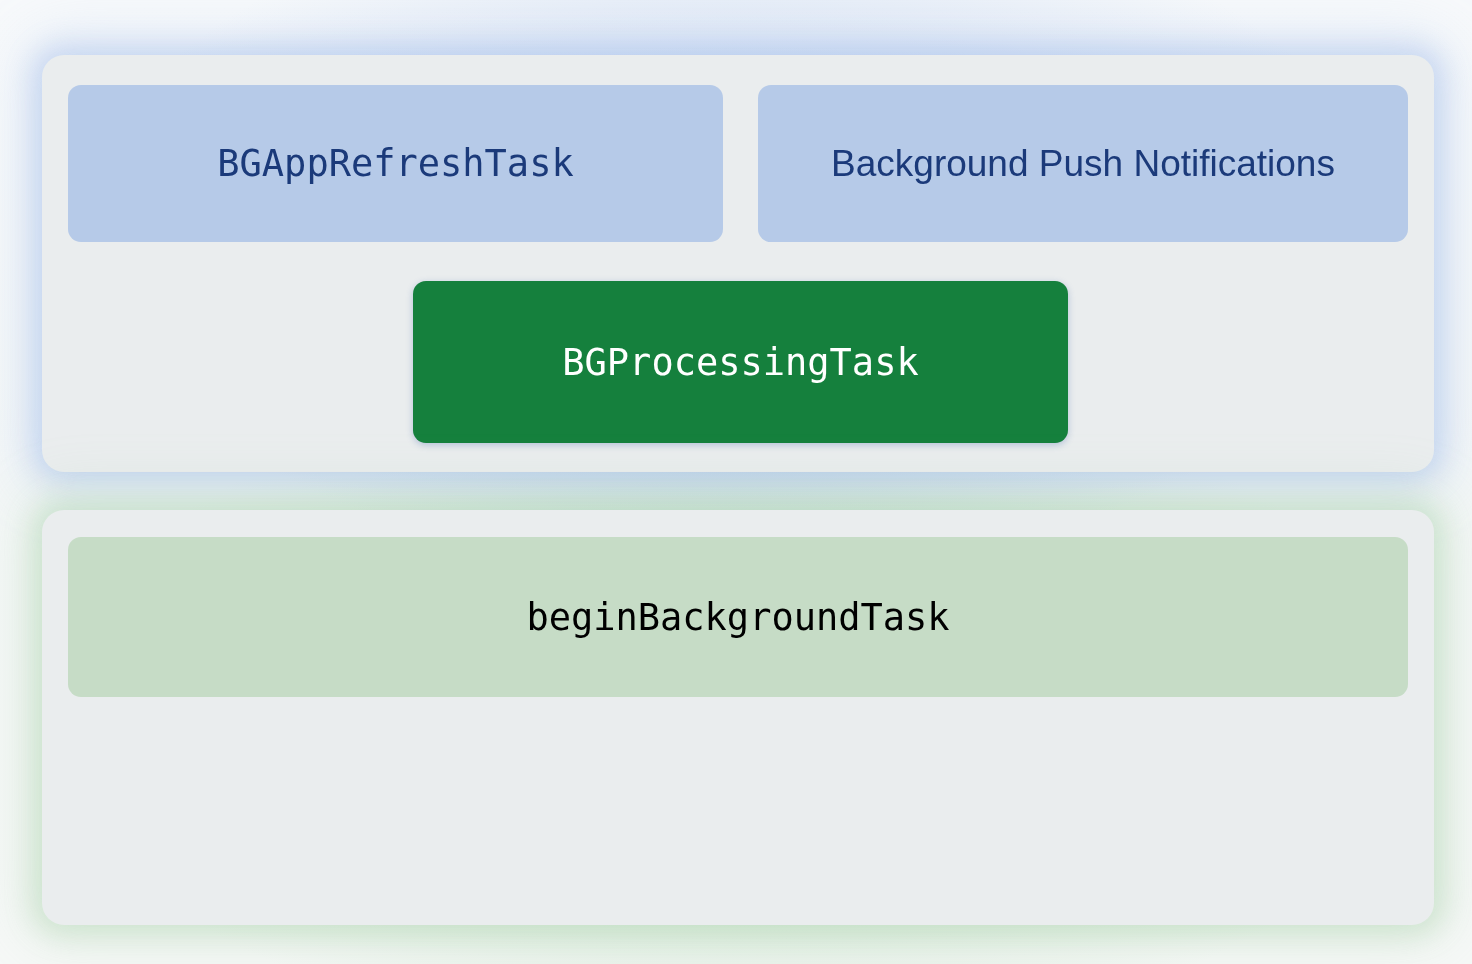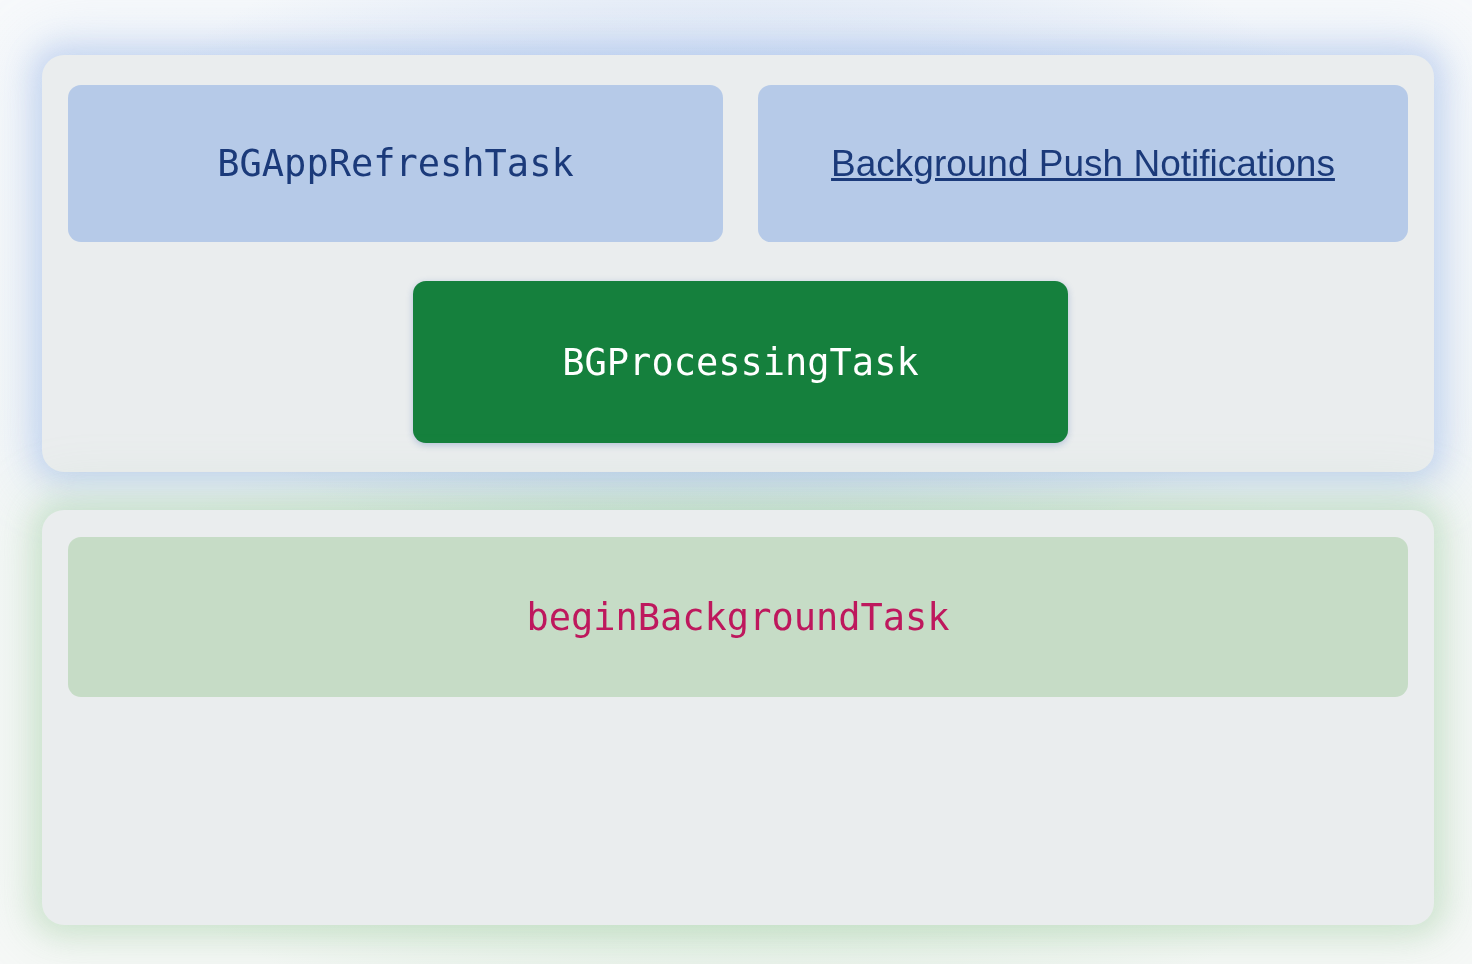--- a/index.html
+++ b/index.html
@@ -78,37 +78,36 @@
   
   .node.solid-blue {
     background: #15803d;
     color: #ffffff;
     box-shadow: 0 2px 7px rgba(40,80,160,0.28);
   }
 
   
   .node.green {
     background: #c6dcc6;
-    color: #be185d;
+    color: #000000;
   }
 
   .mono  { font-family: "DejaVu Sans Mono", "Liberation Mono", monospace; }
   .sans  { font-family: "Liberation Sans", sans-serif; }
 
   
   #node-app-refresh {
     left: 26px;  top: 30px;
     width: 655px; height: 157px;
     font-size: 37px;
   }
   #node-push-notifications {
     left: 716px; top: 30px;
     width: 650px; height: 157px;
     font-size: 37px;
-    text-decoration: underline;
   }
   #node-processing {
     left: 371px; top: 226px;
     width: 655px; height: 162px;
     font-size: 37px;
   }
 
   
   #node-begin-bg-task {
     left: 26px; top: 27px;

